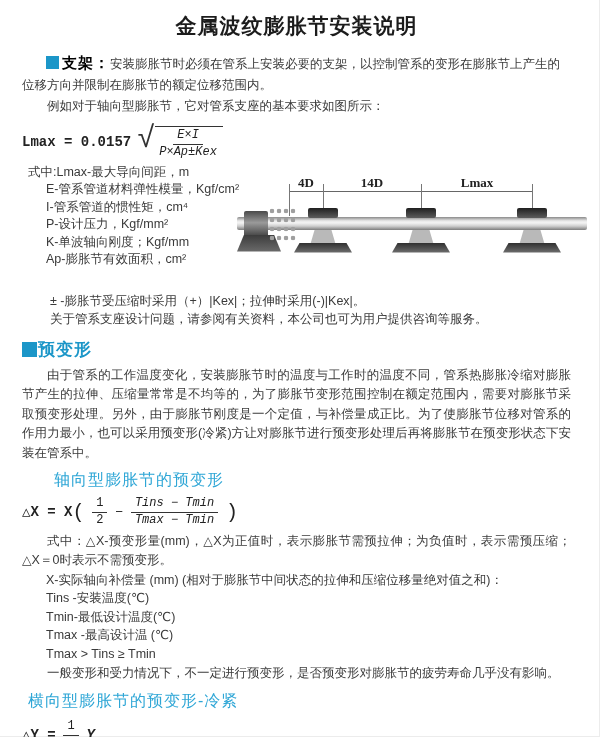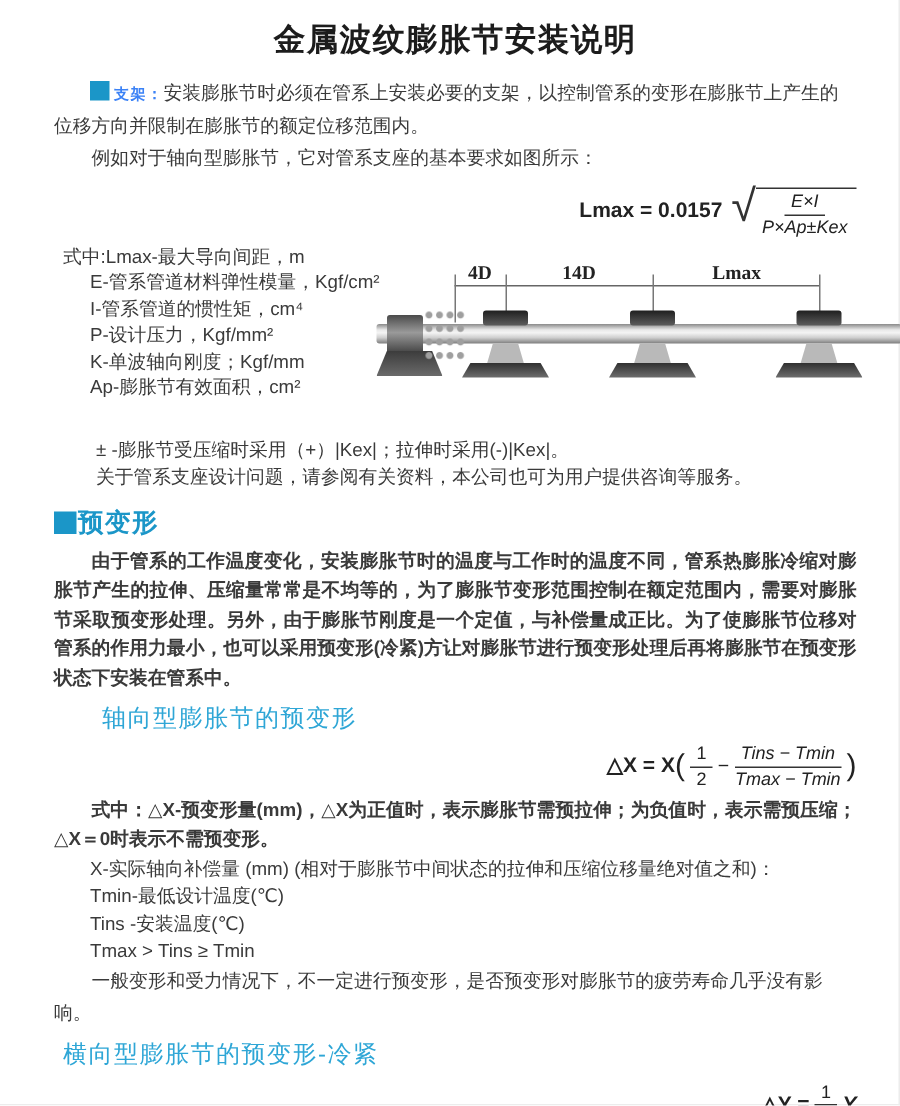--- a/index.html
+++ b/index.html
@@ -1,32 +1,32 @@
 <!DOCTYPE html>
 <html><head>
 <meta charset="utf-8">
 <style>
   html,body{margin:0;padding:0;width:600px;height:737px;overflow:hidden;background:#fff;}
   .page{
     box-sizing:border-box;width:600px;height:737px;
-    padding:10px 28px 0 36px;
+    padding:10px 28px 0 22px;
     background:#fff;
     border-right:1px solid #ececec;border-bottom:1px solid #ececec;
     font-family:"Liberation Sans","DejaVu Sans",sans-serif;
     color:#3a3a3a;font-size:12.5px;position:relative;
   }
   h1.title{font-size:21px;font-weight:bold;color:#1c1c1c;text-align:center;margin:2px 0 12px;letter-spacing:1px;}
   p{margin:0;}
   .lead{line-height:21px;}
   .sq{display:inline-block;width:13px;height:13px;background:#1b96c8;margin-right:3px;vertical-align:-1px;}
   .lead .sq{margin-left:24px;}
-  .sec-head-inline{color:#3b82f6;font-size:10px;font-weight:bold;letter-spacing:1px;}
+  .sec-head-inline{color:#000000;font-size:15px;font-weight:bold;letter-spacing:1px;}
   .indent{text-indent:2em;line-height:21px;}
   
-  .formula{text-align:right;font-family:Liberation Sans, sans-serif;color:#222;}
+  .formula{text-align:left;font-family:Liberation Mono, monospace;color:#222;}
   .f1{margin:8px 0 4px;}
   .f-bold{font-weight:bold;font-size:14px;}
   .frac{display:inline-flex;flex-direction:column;align-items:center;vertical-align:middle;font-style:italic;font-size:12px;line-height:1.15;}
   .frac .num{border-bottom:1px solid #333;padding:0 4px 1px;}
   .frac .den{padding-top:1px;}
   .sqrt{display:inline-flex;align-items:flex-start;margin-left:6px;vertical-align:middle;}
   .sqrt-sym{font-size:30px;line-height:28px;font-weight:400;color:#333;}
   .radicand{border-top:1.5px solid #333;padding:2px 6px 0 4px;margin-top:1px;}
   .f2{margin:6px 0 4px;font-size:13px;}
   .paren{font-size:20px;vertical-align:-2px;font-weight:normal;}
@@ -34,21 +34,21 @@
   .ital{font-style:italic;}
   
   .defs-wrap{position:relative;min-height:128px;}
   .defs{list-style:none;margin:2px 0 0;padding:0;width:300px;}
   .defs li{line-height:17.5px;margin-left:24px;white-space:nowrap;}
   .defs li:first-child{margin-left:6px;}
   .note{line-height:18px;margin-left:28px;}
   
   h2.sec{font-size:17px;font-weight:bold;color:#1b96c8;margin:10px 0 5px;letter-spacing:1px;}
   h2.sec .sq{width:15px;height:15px;vertical-align:-2px;margin-right:1px;}
-  .body-just{text-indent:2em;line-height:19.5px;text-align:justify;font-weight:bold;}
+  .body-just{text-indent:2em;line-height:19.5px;text-align:justify;}
   h3.sub{font-size:16px;font-weight:normal;color:#2ea6d6;margin:7px 0 2px 32px;letter-spacing:1px;}
   h3.sub.lateral{margin-left:6px;}
   .params{list-style:none;margin:0;padding:0;}
   .params li{line-height:18.5px;margin-left:24px;}
   
   .diagram{position:absolute;top:11px;left:215px;width:352px;height:96px;}
   .dim-label{position:absolute;top:0;font-family:"Liberation Serif","DejaVu Serif",serif;font-weight:bold;font-size:13px;color:#222;transform:translateX(-50%);}
   .dim-line{position:absolute;top:16px;left:52px;width:243px;height:0;border-top:1px solid #666;}
   .tick{position:absolute;top:9px;width:1px;height:32px;background:#777;}
   .pipe{position:absolute;left:0;top:42px;width:350px;height:13px;border-radius:2px;
@@ -150,22 +150,23 @@
         <span class="num">Tins − Tmin</span>
         <span class="den">Tmax − Tmin</span>
       </span>
     <span class="paren">)</span>
   </div>
 
   <p class="body-just">式中：△X-预变形量(mm)，△X为正值时，表示膨胀节需预拉伸；为负值时，表示需预压缩；△X＝0时表示不需预变形。</p>
 
   <ul class="params">
     <li>X-实际轴向补偿量 (mm) (相对于膨胀节中间状态的拉伸和压缩位移量绝对值之和)：</li>
+    <li>Tins -安装温度(℃)</li>
     <li>Tmin-最低设计温度(℃)</li>
-    <li>Tins -安装温度(℃)</li>
+    <li>Tmax -最高设计温 (℃)</li>
     <li>Tmax &gt; Tins ≥ Tmin</li>
   </ul>
 
   <p class="indent">一般变形和受力情况下，不一定进行预变形，是否预变形对膨胀节的疲劳寿命几乎没有影响。</p>
 
   <h3 class="sub lateral">横向型膨胀节的预变形-冷紧</h3>
 
   <div class="formula f3">
     <span class="f-bold">△Y =</span>
     <span class="frac" style="font-style:normal">

